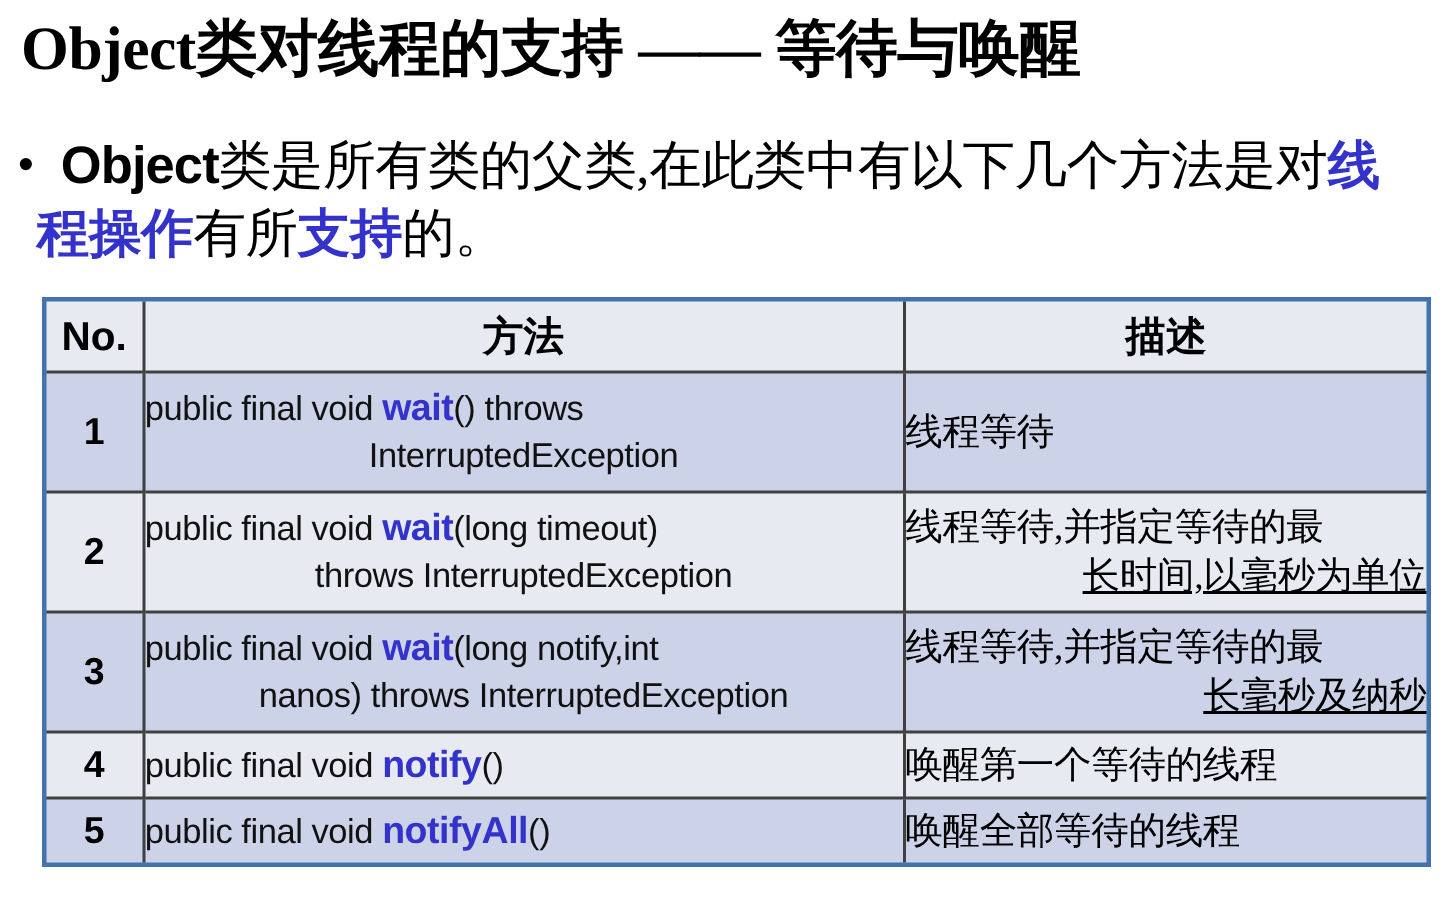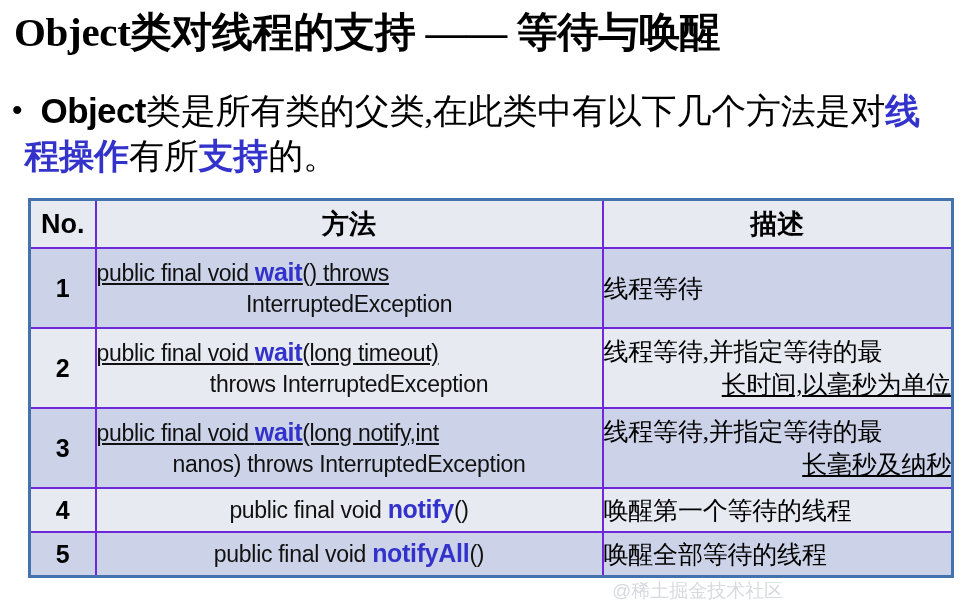--- a/index.html
+++ b/index.html
@@ -75,21 +75,21 @@
     border-collapse: collapse;
     table-layout: fixed;
     border: 3px solid #4472ac;
   }
   .method-table col.c-no   { width: 66px; }
   .method-table col.c-sig  { width: 507px; }
   .method-table col.c-desc { width: 350px; }
 
   .method-table th,
   .method-table td {
-    border: 2px solid #6d28d9;
+    border: 2px solid #404040;
     padding: 0;
     vertical-align: middle;
   }
 
   .row-dark  > th, .row-dark  > td { background: #ccd3e8; }
   .row-light > th, .row-light > td { background: #e8eaf2; }
 
   .th-no, .th-mid, .th-desc {
     text-align: center;
     color: #000000;
@@ -119,23 +119,23 @@
     line-height: 31px;
     color: #111111;
     padding: 5px 6px 5px 9px;
     letter-spacing: -0.3px;
   }
   .cell-sig .m {
     font-weight: bold;
     color: #3333cc;
     font-size: 25px;
   }
-  .sig-l1 { display: block; text-align: left; text-decoration: underline; }
+  .sig-l1 { display: block; text-align: left; }
   .sig-l2 { display: block; text-align: center; }
-  .sig-one { display: block; text-align: center; }
+  .sig-one { display: block; text-align: left; }
 
   .cell-desc {
     font-family: "Liberation Serif", "DejaVu Serif", serif;
     font-size: 25px;
     line-height: 33px;
     color: #000000;
     padding: 5px 8px 5px 10px;
     letter-spacing: -0.2px;
   }
   .desc-l1 { display: block; text-align: left; }
@@ -248,14 +248,13 @@
       </td>
       <td class="cell-desc">
         <span class="desc-one">唤醒全部等待的线程</span>
       </td>
     </tr>
 
   </tbody>
 </table>
 
 <div class="watermark">
-  <span class="wm-handle">@稀土掘金技术社区</span>
 </div>
 
 </body></html>

